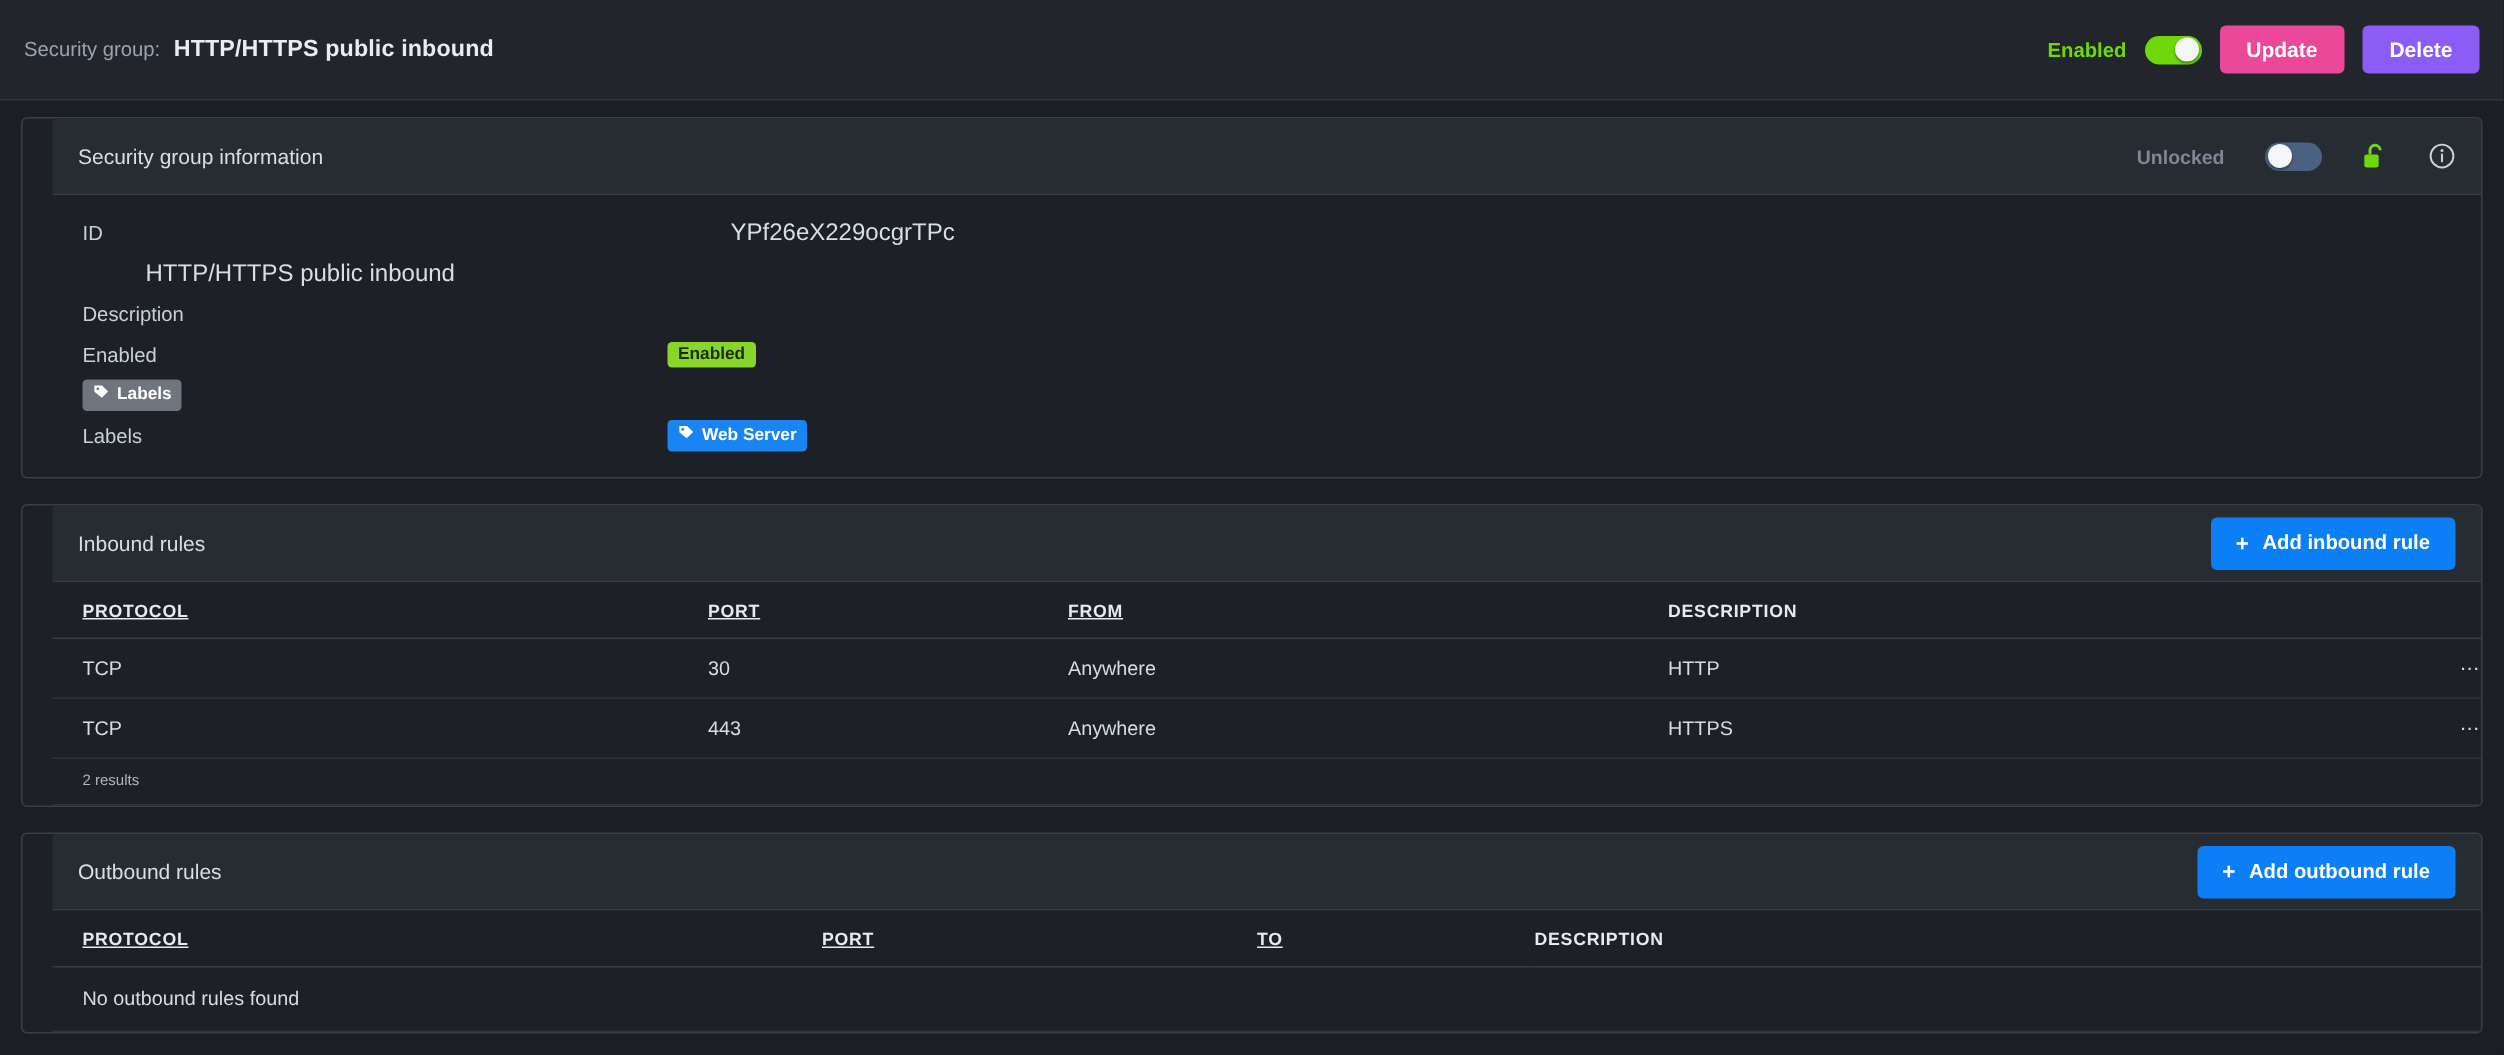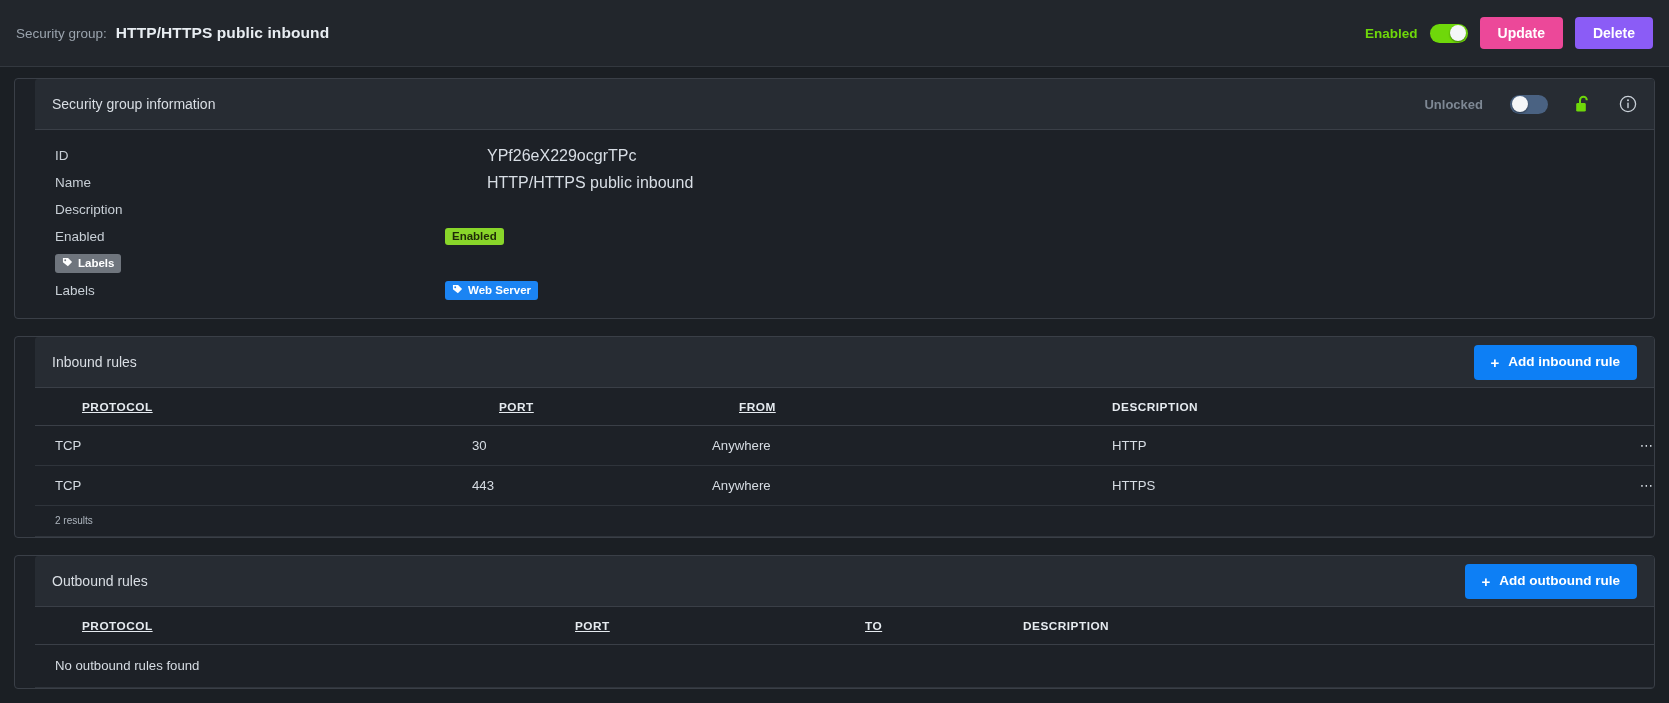--- a/index.html
+++ b/index.html
@@ -94,21 +94,21 @@
 
   
   .tbl { width: 100%; border-collapse: collapse; table-layout: fixed; }
   .tbl th {
     text-align: left;
     font-size: 11.8px; font-weight: bold; letter-spacing: .5px;
     color: #e6ebf0;
     padding: 12px 0 11px 0;
     border-bottom: 1px solid #3a3f47;
   }
-  .tbl th .sortable { text-decoration: underline; cursor: pointer; margin-left: 27px; }
+  .tbl th .sortable { text-decoration: underline; cursor: pointer; }
   .tbl td {
     font-size: 13.2px; color: #d6dce3;
     padding: 12px 0;
     border-bottom: 1px solid #2f343b;
   }
   .tbl th:first-child, .tbl td:first-child { padding-left: 20px; }
   .dots {
     color: #aeb6bf; font-size: 17px; letter-spacing: 1px;
     cursor: pointer; text-align: right; padding-right: 24px;
     line-height: 1;
@@ -175,21 +175,20 @@
       </div>
     </div>
     <div class="info-body">
 
       <div class="info-row">
         <span class="info-key">ID</span>
         <span class="info-val">YPf26eX229ocgrTPc</span>
       </div>
 
       <div class="info-row">
-        <span class="info-key">Name</span>
         <span class="info-val">HTTP/HTTPS public inbound</span>
       </div>
 
       <div class="info-row">
         <span class="info-key">Description</span>
       </div>
 
       <div class="info-row">
         <span class="info-key">Enabled</span>
         <span class="badge badge-green">

